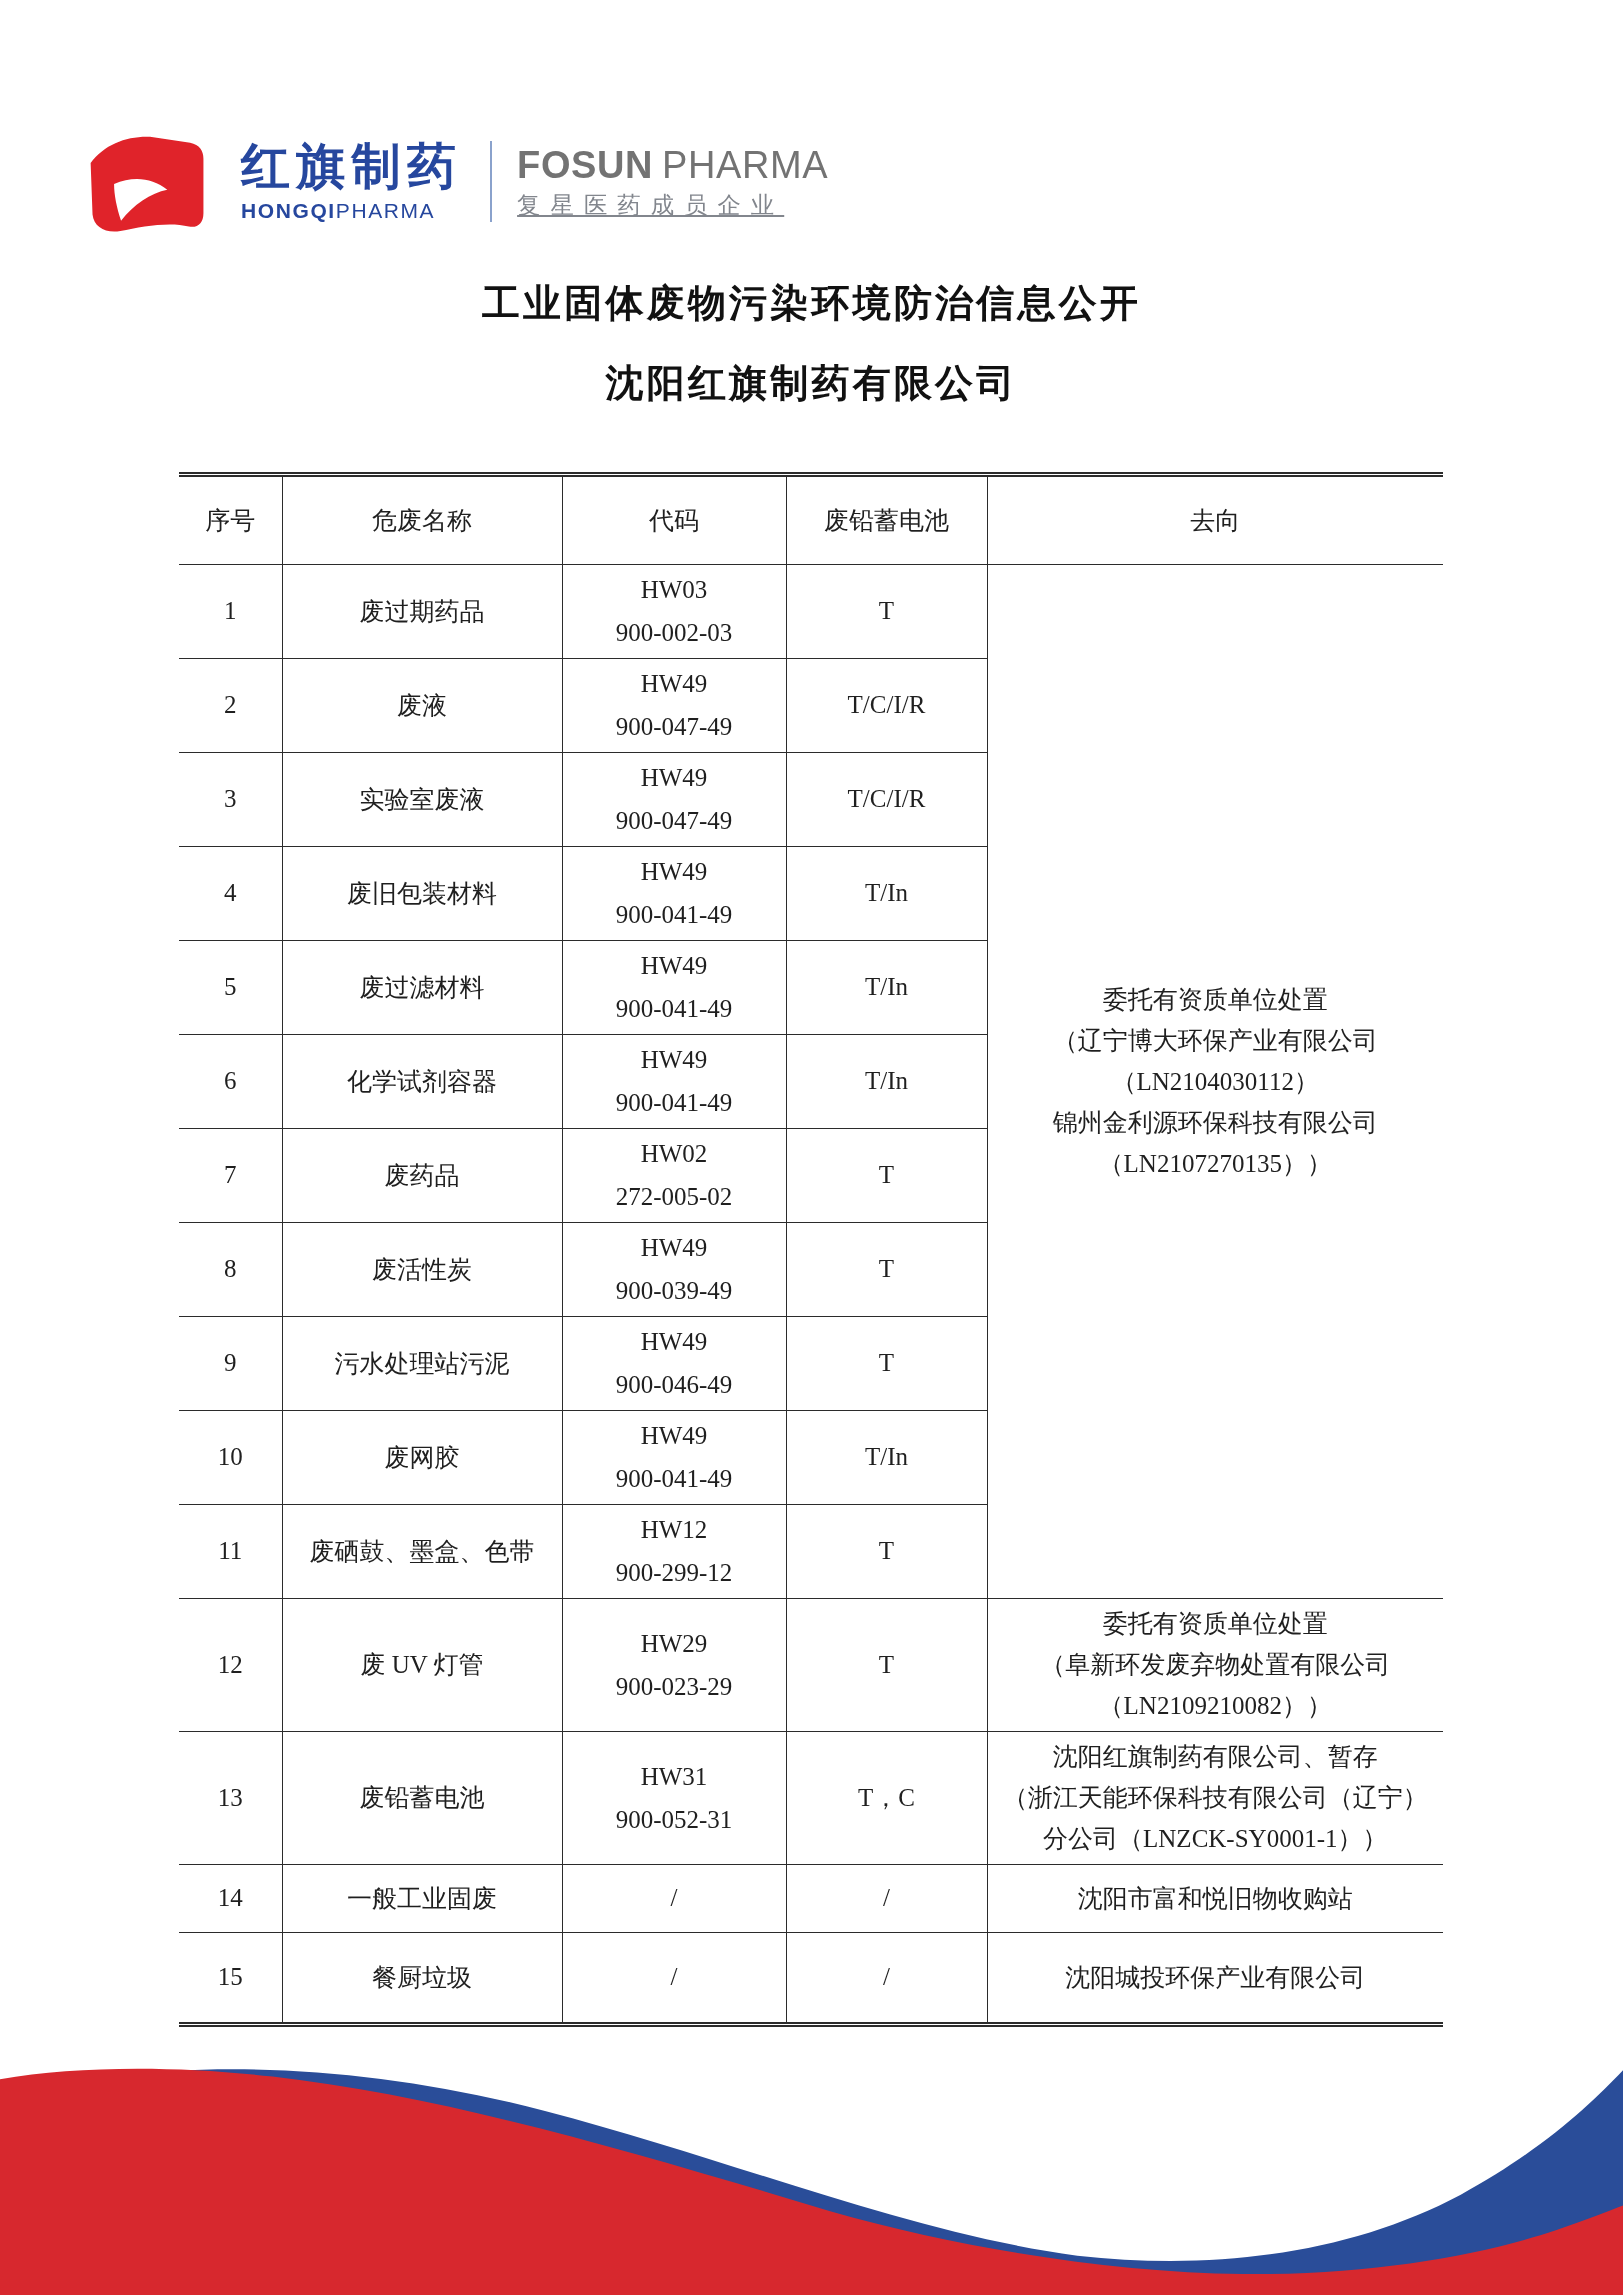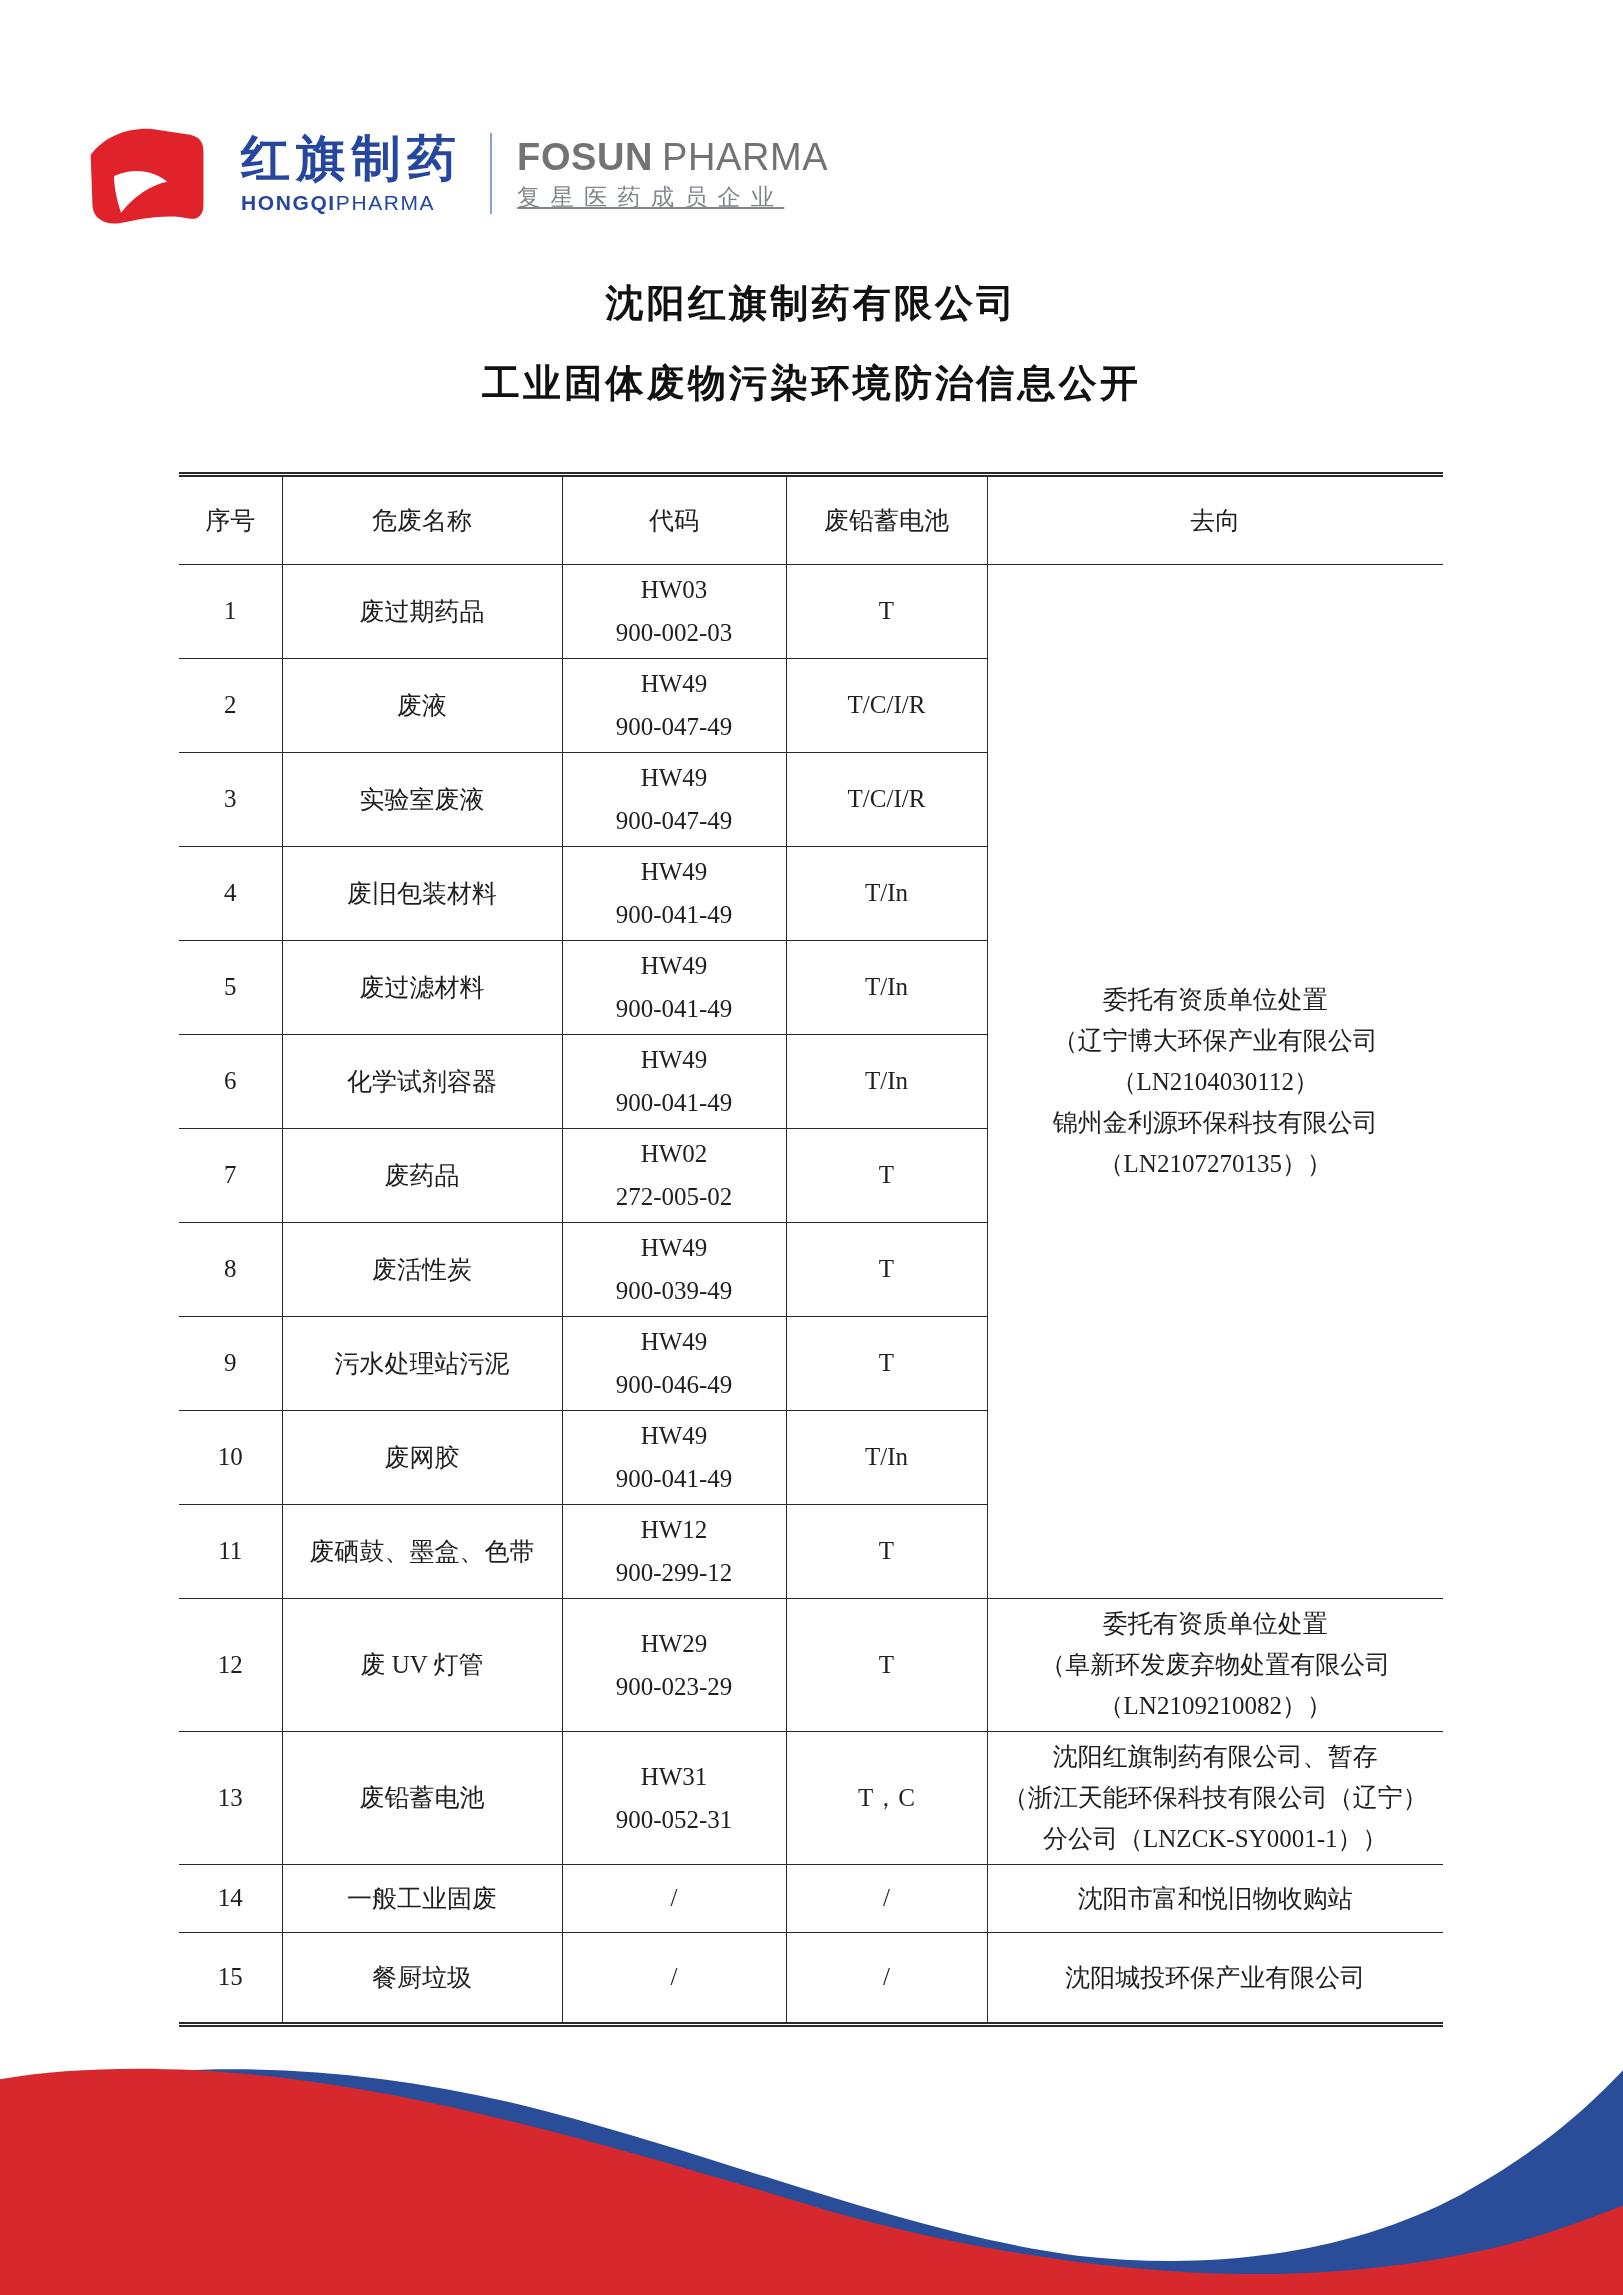--- a/index.html
+++ b/index.html
@@ -9,21 +9,21 @@
     height:2295px;
     background:#ffffff;
     overflow:hidden;
     font-family:"Liberation Serif","DejaVu Serif",serif;
     color:#1f1f1f;
   }
 
   
   .logo-bar{
     position:absolute;
-    left:81px; top:119px;
+    left:81px; top:127px;
     display:flex;
     align-items:center;
   }
   .flag-wrap{width:127px;height:109px;flex:0 0 auto;}
   .hongqi-block{margin-left:33px;font-family:"Liberation Sans","DejaVu Sans",sans-serif;}
   .hongqi-cn{
     font-size:49px;
     font-weight:700;
     color:#26479e;
     letter-spacing:6.3px;
@@ -140,22 +140,22 @@
       <div class="hongqi-en"><span class="b">HONGQI</span><span class="l">PHARMA</span></div>
     </div>
     <div class="logo-divider"></div>
     <div class="fosun-block">
       <div class="fosun-en"><span class="b">FOSUN</span><span class="l">PHARMA</span></div>
       <div class="fosun-tagline">复星医药成员企业</div>
     </div>
   </div>
 
   <div class="titles">
+    <div class="title-line">工业固体废物污染环境防治信息公开</div>
     <div class="title-line">沈阳红旗制药有限公司</div>
-    <div class="title-line">工业固体废物污染环境防治信息公开</div>
   </div>
 
   <div class="table-wrap">
     <table class="waste">
       <colgroup>
         <col class="w-no">
           <col class="w-name">
           <col class="w-code">
           <col class="w-haz">
           <col class="w-dest">

